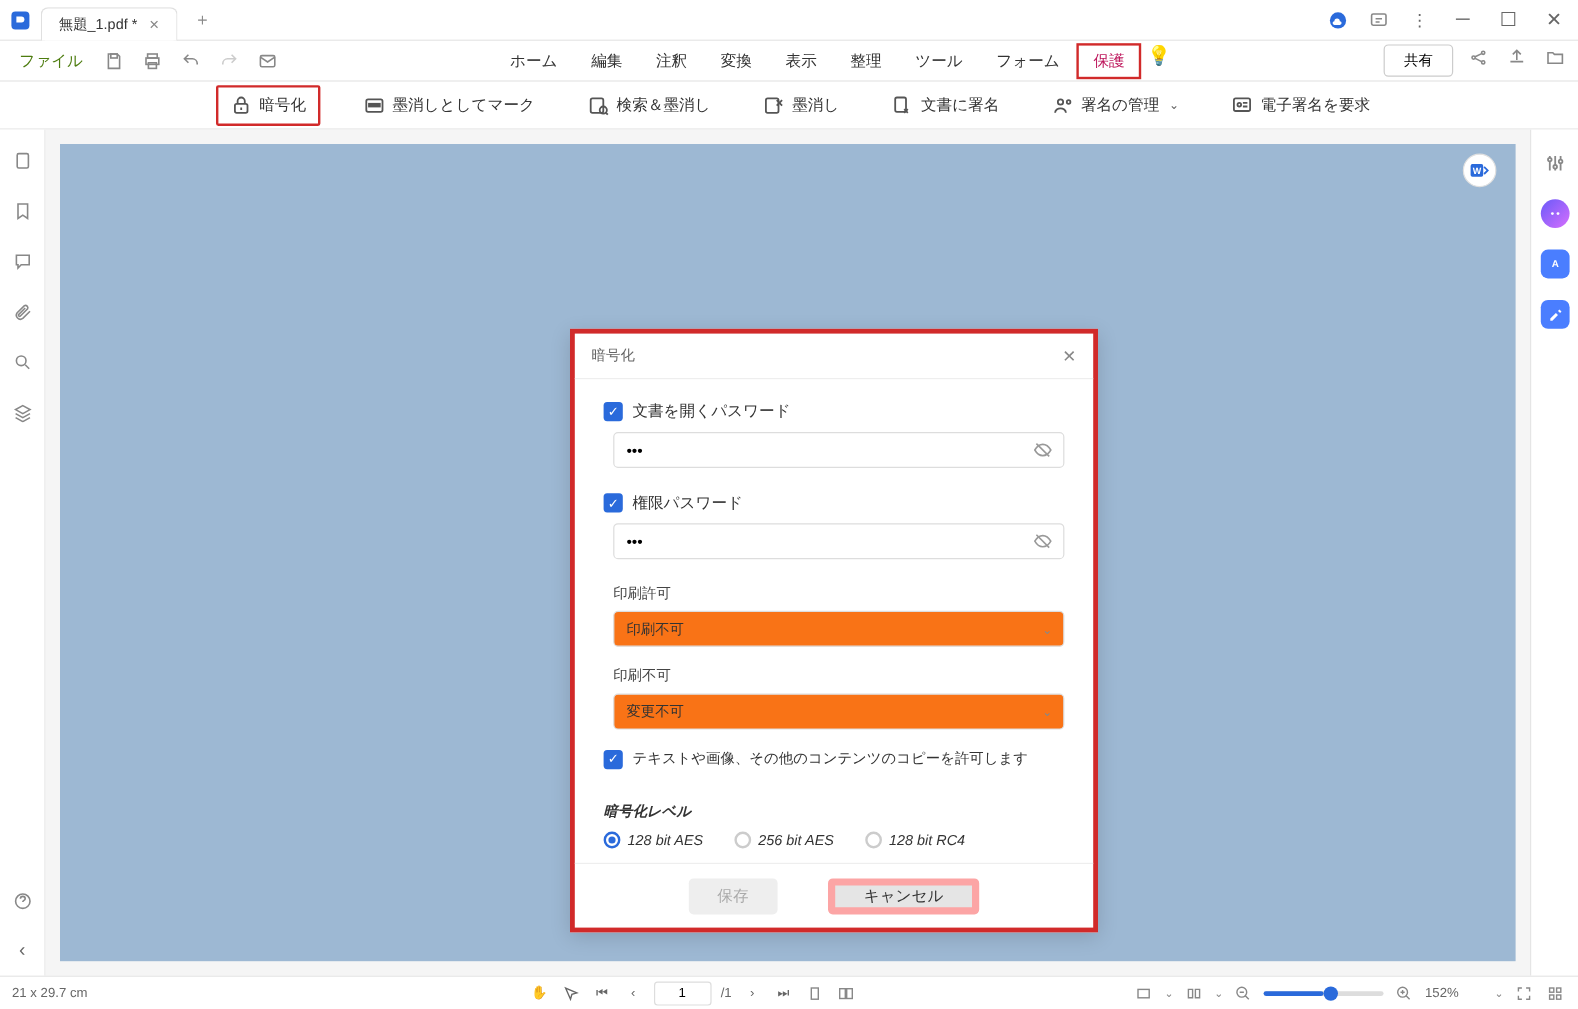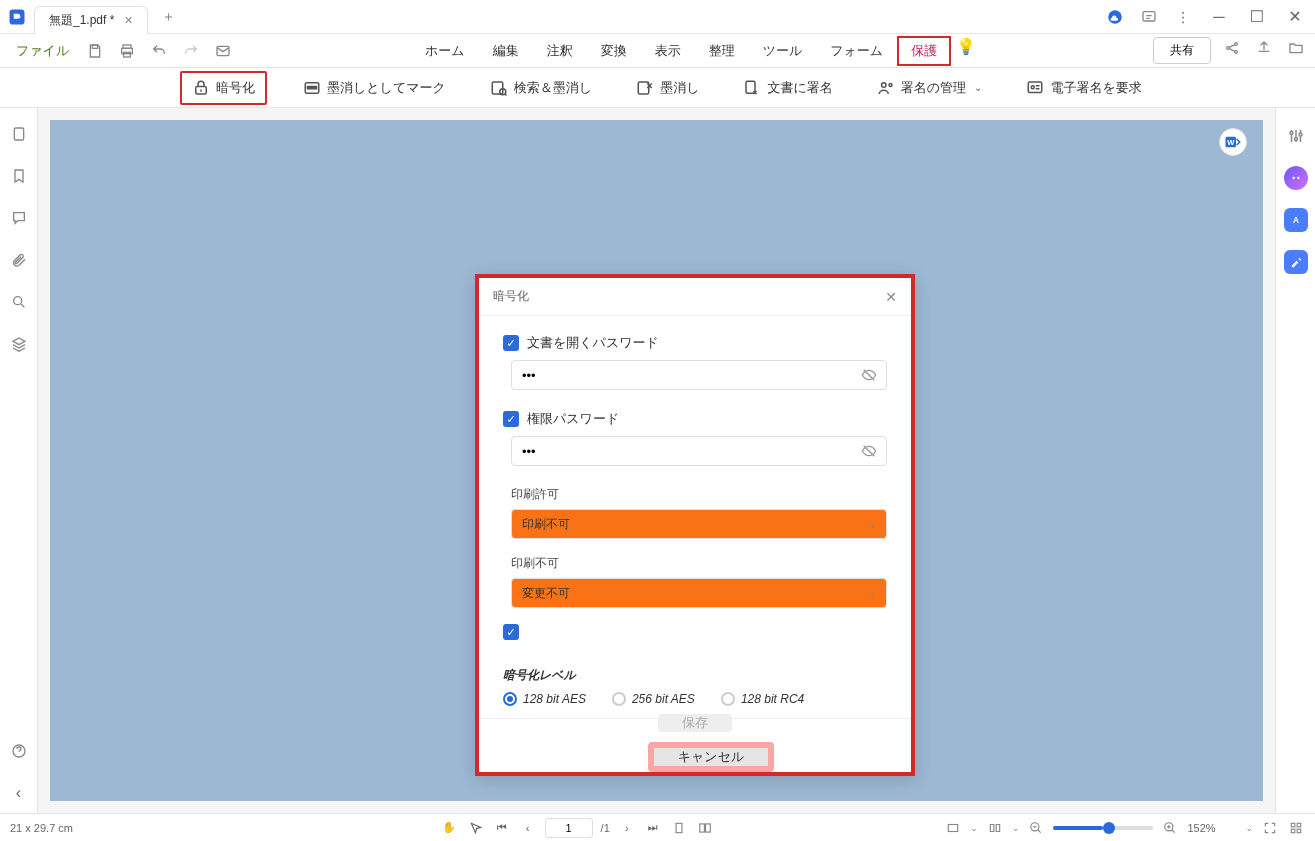--- a/index.html
+++ b/index.html
@@ -67,21 +67,21 @@
 .select-wrap { position:relative; margin-bottom: 16px; margin-left: 8px; }
 .select { width: 100%; height: 30px; border: 1px solid #ddd; border-radius: 4px; padding: 0 28px 0 10px; font-size: 12px; color:#333; background:#f97316; display:flex; align-items:center; }
 .select-chev { position:absolute; right:10px; top:10px; font-size:10px; color:#888; }
 .enc-level { margin-top: 27px; font-style: italic; }
 .enc-title { font-size: 12px; font-weight: 600; color: #333; margin-bottom: 8px; }
 .radio-row { display:flex; gap: 26px; align-items:center; }
 .radio-item { display:flex; align-items:center; gap:6px; font-size:12px; color:#333; cursor:pointer; }
 .radio { width:14px; height:14px; border-radius:50%; border:2px solid #ccc; }
 .radio.checked { border-color:#2a6adb; position:relative; }
 .radio.checked::after { content:''; position:absolute; top:2px; left:2px; width:6px; height:6px; border-radius:50%; background:#2a6adb; }
-.dialog-footer { height: 54px; border-top: 1px solid #eee; display:flex; align-items:center; justify-content:flex-end; gap:10px; padding: 0 18px; flex-direction: column; }
+.dialog-footer { height: 54px; border-top: 1px solid #eee; display:flex; align-items:center; justify-content:center; gap:10px; padding: 0 18px; }
 .btn { height: 30px; padding: 0 24px; border-radius: 4px; font-size: 13px; cursor:pointer; display:flex; align-items:center; }
 .btn-save { background:#eee; color:#aaa; border:none; }
 .btn-cancel { background:#e5e5e5; color:#333; border:6px solid #fca5a5;margin-left:32px; }
 
 
 .statusbar { position:absolute; bottom:0; left:0; right:0; height:28px; border-top:1px solid #e5e5e5; display:flex; align-items:center; padding:0 10px; font-size:11px; color:#666; }
 .sb-left { flex:0 0 200px; }
 .sb-center { flex:1; display:flex; align-items:center; justify-content:center; gap:8px; }
 .sb-page-input { width: 48px; height: 20px; border:1px solid #ddd; border-radius:3px; text-align:center; font-size:11px; }
 .sb-right { flex:0 0 360px; display:flex; align-items:center; justify-content:flex-end; gap:8px; }
@@ -346,20 +346,21 @@
         <div class="field-label">印刷不可</div>
         <div class="select-wrap">
           <div class="select">
               <span>変更不可</span>
             </div>
           <div class="select-chev">⌄</div>
         </div>
 
         <div class="chk-row" style="margin-bottom:14px;">
           <div class="chk">✓</div>
+          <div class="chk-label" style="font-size:12px;">テキストや画像、その他のコンテンツのコピーを許可します</div>
         </div>
 
         <div class="enc-level">
           <div class="enc-title">暗号化レベル</div>
           <div class="radio-row">
             <div class="radio-item">
               <div class="radio checked"></div>
               <span>128 bit AES</span>
             </div>
             <div class="radio-item">

